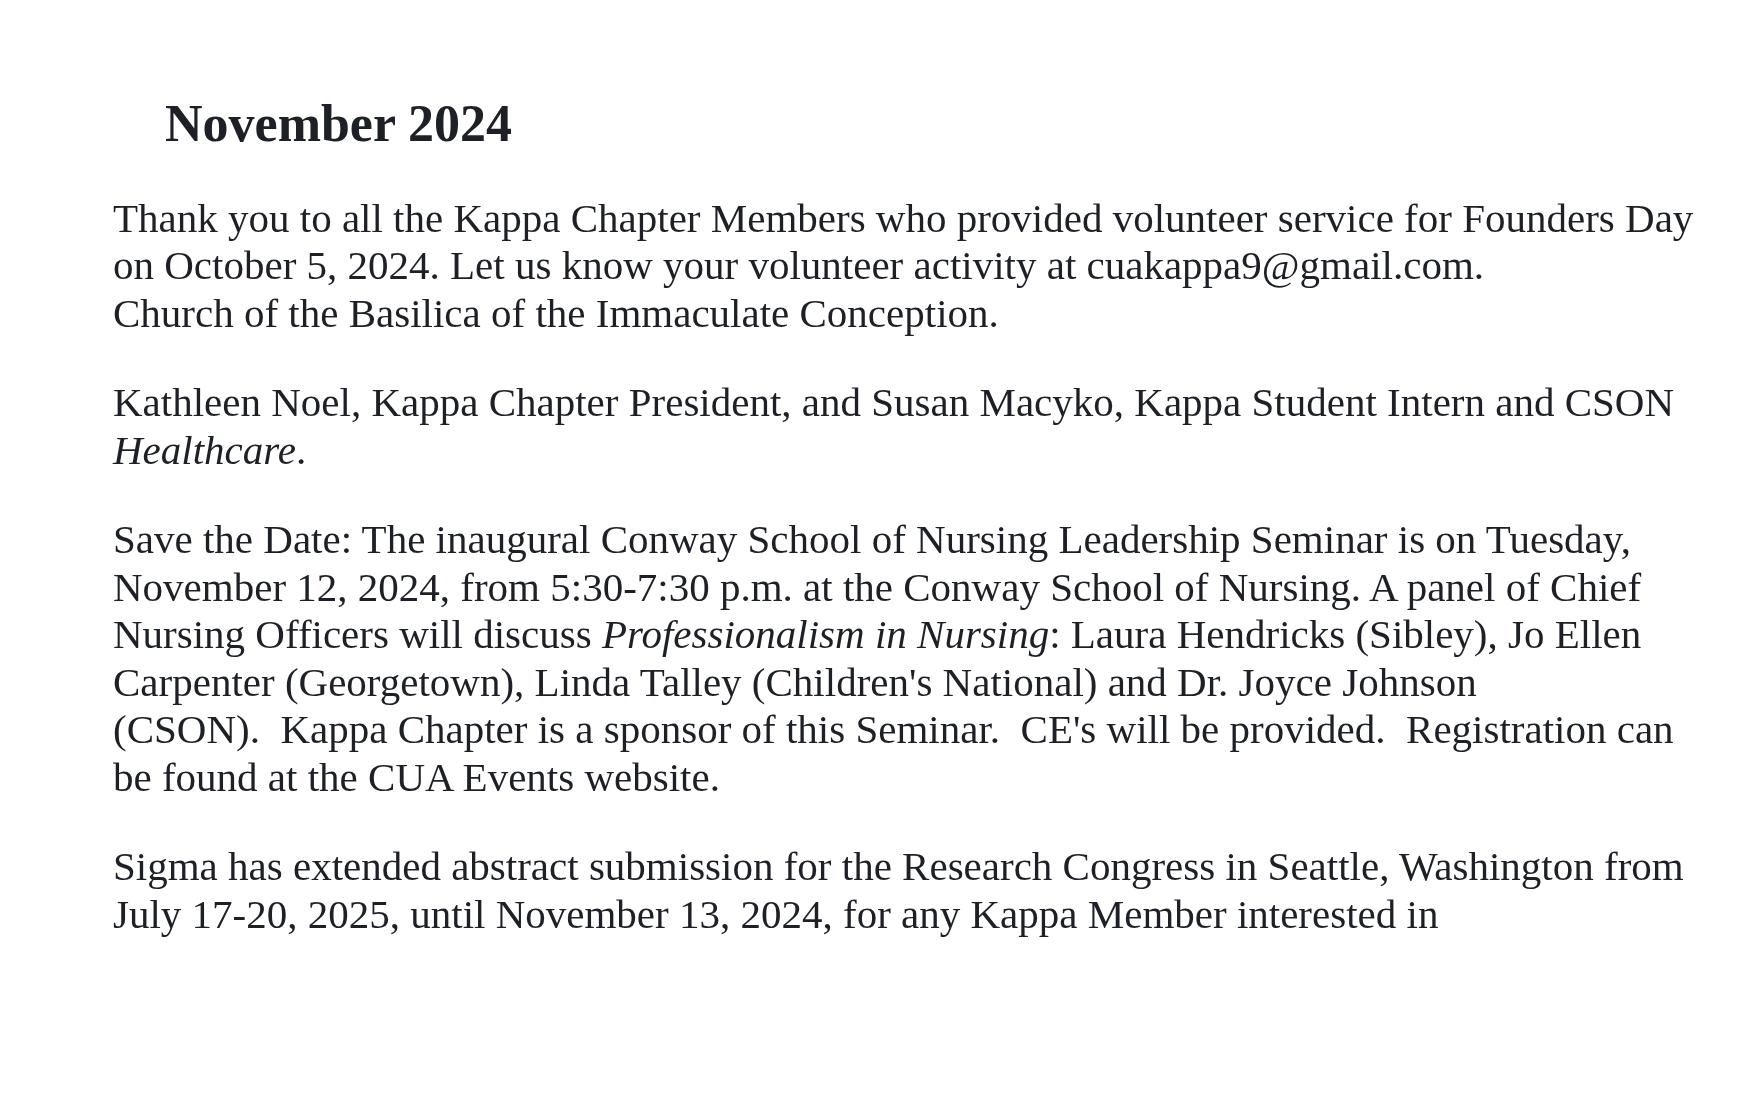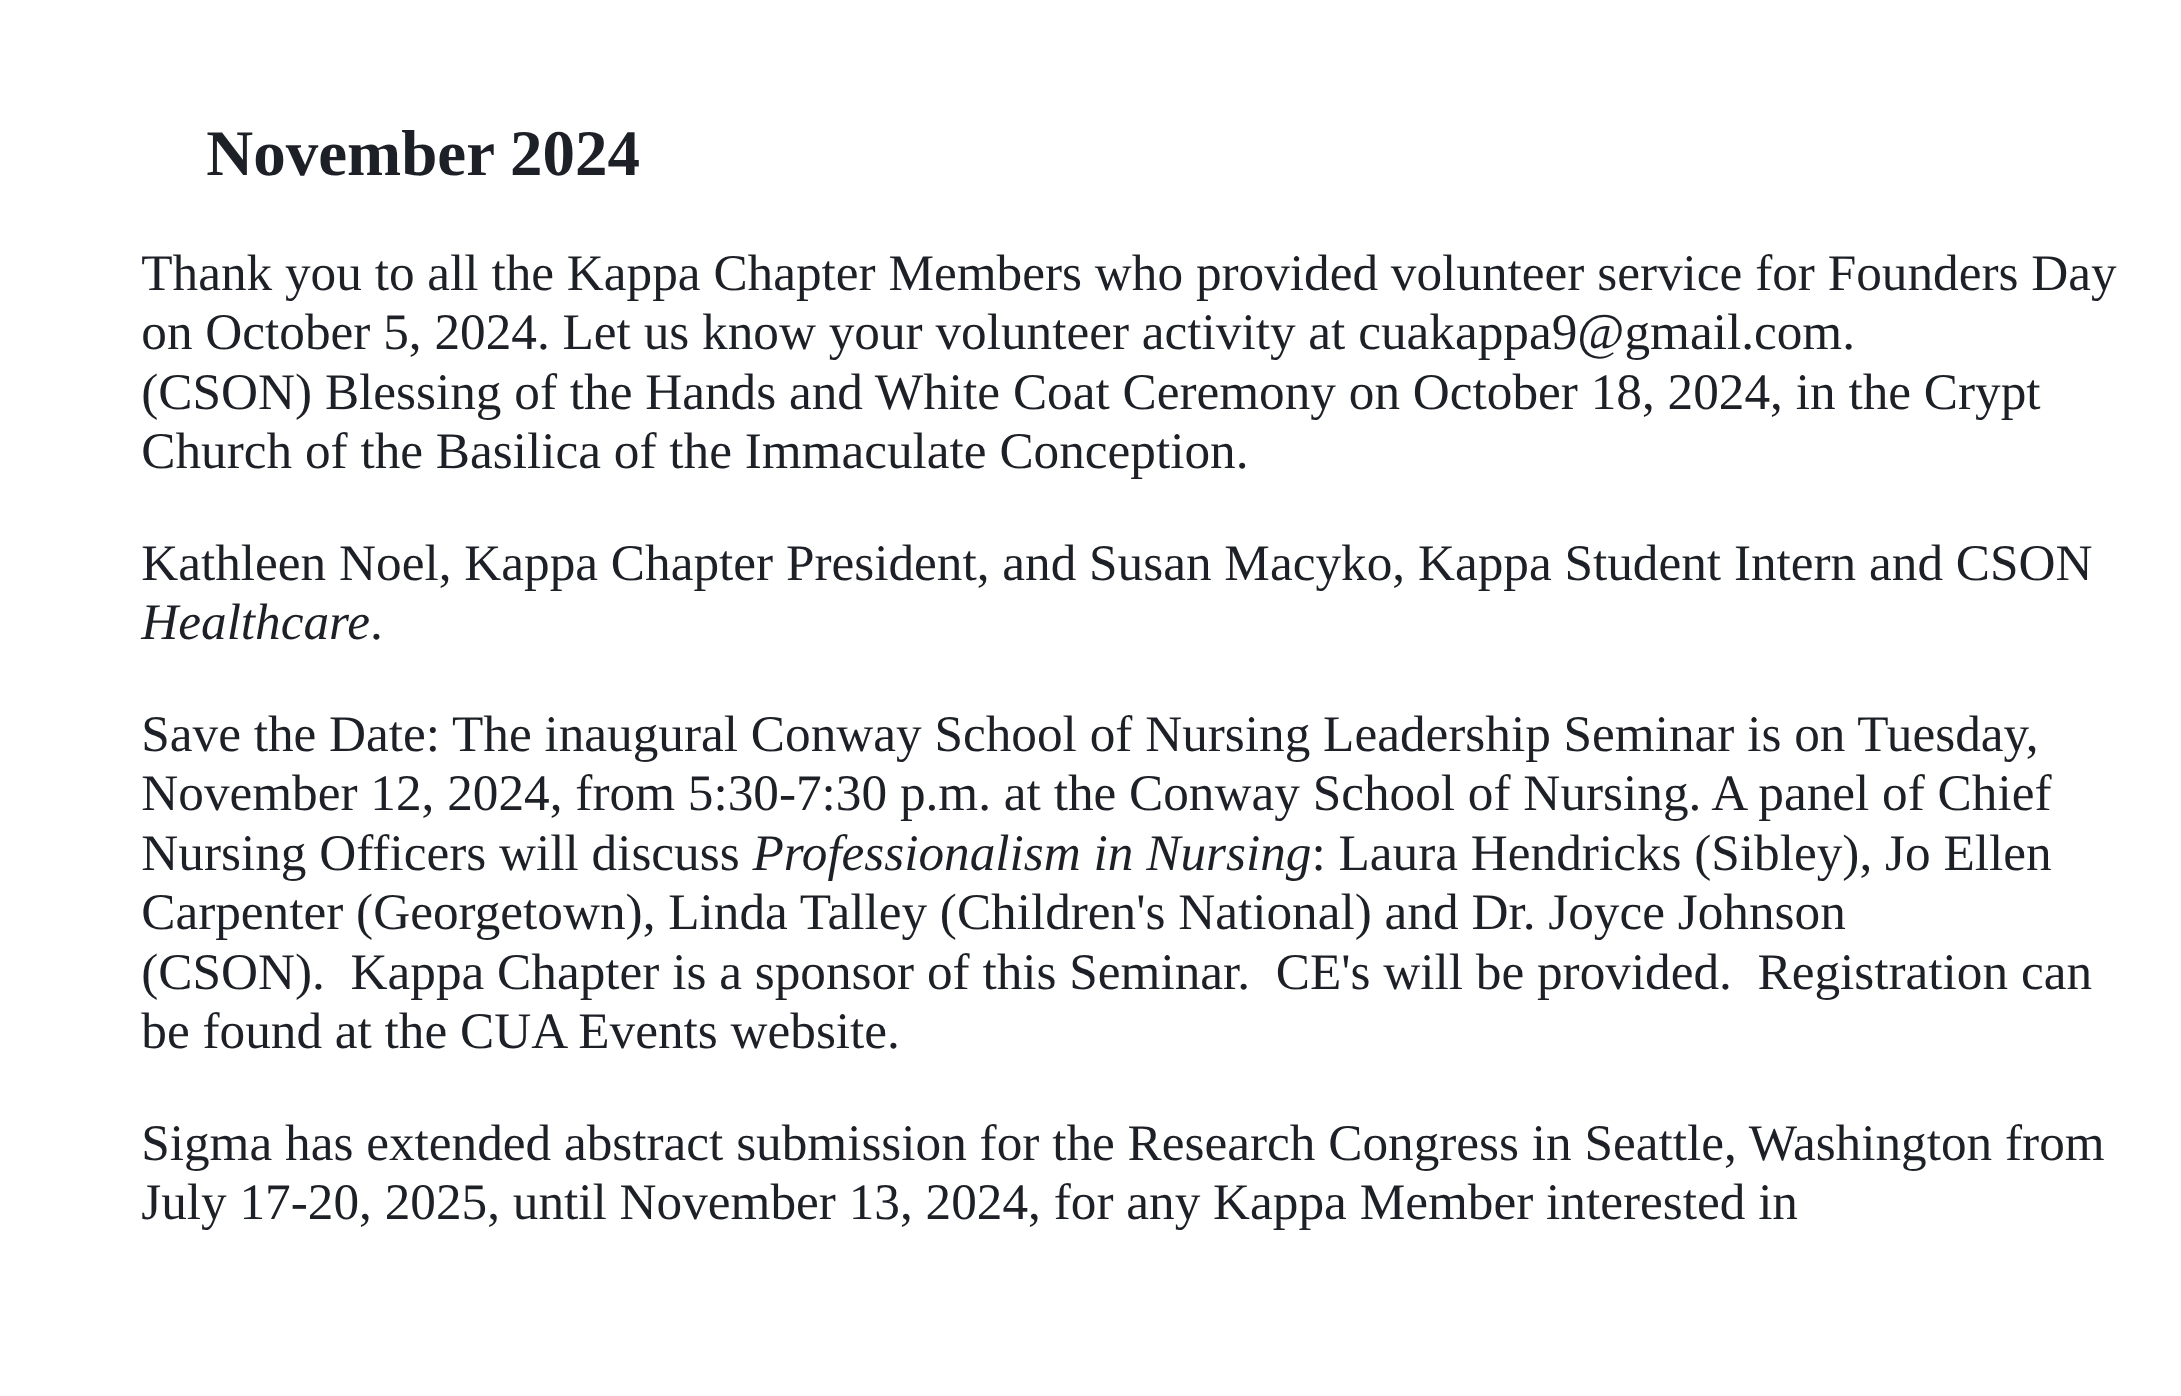--- a/index.html
+++ b/index.html
@@ -30,21 +30,20 @@
 
 <div class="doc">
 
   <div class="ln hd">
     <span>November 2024</span>
   </div>
 
   <div>
     <div class="ln"><span>Thank you to all the Kappa Chapter Members who provided volunteer service for Founders Day</span></div>
     <div class="ln"><span>on October 5, 2024. Let us know your volunteer activity at </span><span>cuakappa9@gmail.com.</span></div>
-    <div class="ln"><span>(CSON) Blessing of the Hands and White Coat Ceremony on October 18, 2024, in the Crypt</span></div>
     <div class="ln"><span>Church of the Basilica of the Immaculate Conception.</span></div>
   </div>
 
   <div class="gap"></div>
 
   <div>
     <div class="ln"><span>Kathleen Noel, Kappa Chapter President, and Susan Macyko, Kappa Student Intern and CSON</span></div>
     <div class="ln"><span class="i">Healthcare</span><span>.</span></div>
   </div>
 

